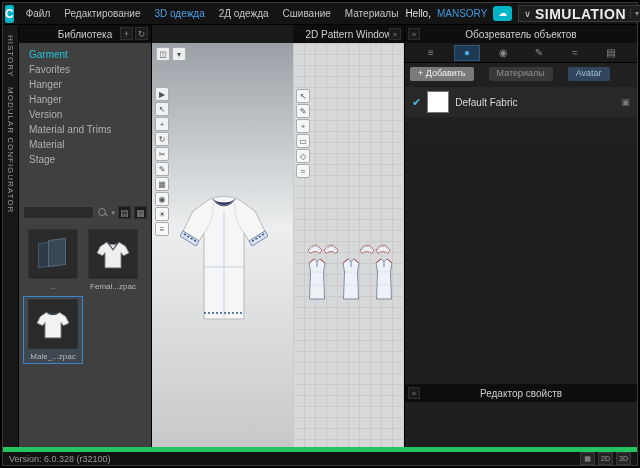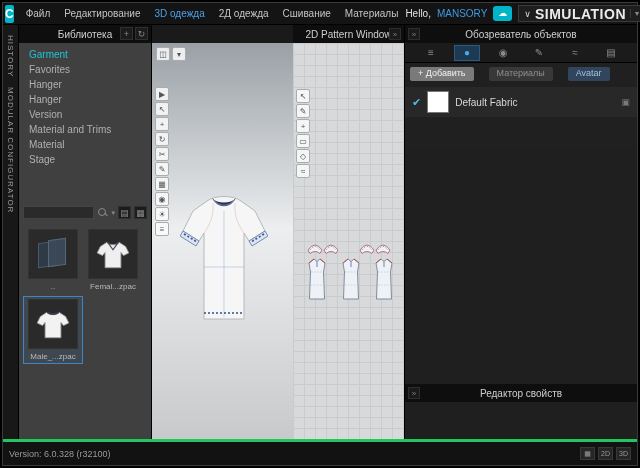--- a/index.html
+++ b/index.html
@@ -81,21 +81,21 @@
   .btn-assign{background:#31465c;color:#9fc0dd}
   .fabric-row{display:flex;align-items:center;gap:6px;height:30px;padding:0 7px;background:#282828;margin-top:2px}
   .check{color:#4db8e8;font-size:11px}
   .swatch{width:22px;height:22px;background:#fff;border:1px solid #777}
   .fabric-name{font-size:10px;color:#d8d8d8;flex:1}
   .fabric-opt{color:#7a7a7a;font-size:9px}
   .rp-filler{position:absolute;left:0;right:0;top:122px;bottom:0;background:#1f1f1f}
   .prop-header{position:absolute;left:0;right:0;top:237px}
 
   
-  .statusbar{position:absolute;left:0;right:0;bottom:0;height:26px;background:#121212;display:flex;align-items:center;padding:0 6px;border-top:3px solid #22c55e}
+  .statusbar{position:absolute;left:0;right:0;bottom:0;height:18px;background:#121212;display:flex;align-items:center;padding:0 6px;border-top:5px solid #22c55e}
   .version{font-size:9px;color:#9a9a9a}
   .sb-right{margin-left:auto;display:flex;gap:3px}
   .sb-badge{min-width:15px;height:13px;padding:0 2px;background:#262626;border:1px solid #383838;color:#9a9a9a;font-size:7px;display:flex;align-items:center;justify-content:center}
 </style>
 </head>
 <body>
 
 <div class="window">
 
   <div class="menubar">

